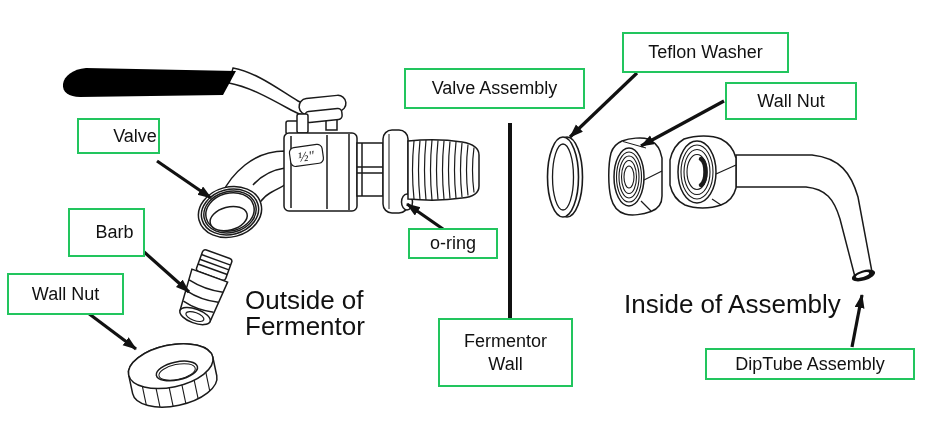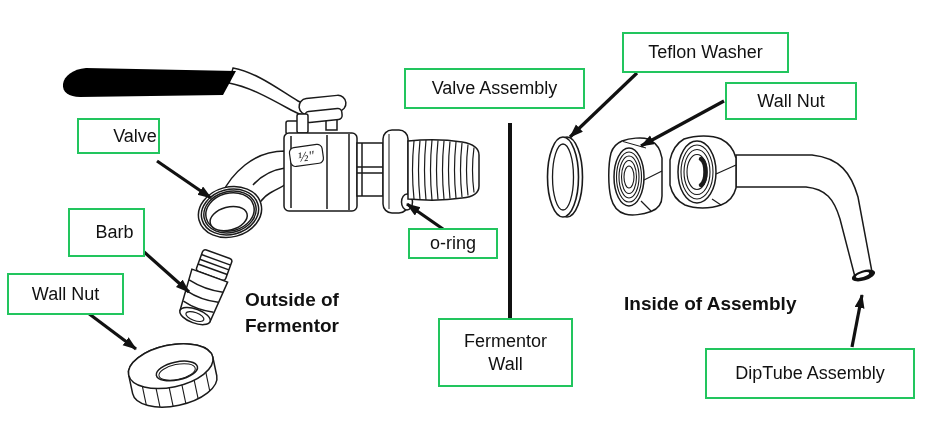--- a/index.html
+++ b/index.html
@@ -2,32 +2,32 @@
 <html><head>
 <meta charset="utf-8">
 <style>
   html,body{margin:0;padding:0;background:#fff;}
   .stage{position:relative;width:931px;height:432px;background:#fff;overflow:hidden;
          font-family:"Liberation Sans",sans-serif;color:#111;}
   svg.draw{position:absolute;left:0;top:0;}
   .lbl{position:absolute;display:flex;align-items:center;justify-content:center;
        background:#fff;border:2px solid #22c55e;font-size:18px;line-height:1.25;
        text-align:center;white-space:pre-line;box-sizing:border-box;z-index:5;}
-  .freetext{position:absolute;font-weight:bold;font-size:19px;line-height:26px;
+  .freetext{position:absolute;font-weight:normal;font-size:26px;line-height:26px;
        white-space:pre-line;z-index:4;}
   
   .lbl.valve{left:77px;top:118px;width:83px;height:36px;padding-left:33px;}
   .lbl.barb{left:68px;top:208px;width:77px;height:49px;padding-left:16px;}
   .lbl.barbnut{left:7px;top:273px;width:117px;height:42px;}
   .lbl.valveassembly{left:404px;top:68px;width:181px;height:41px;}
   .lbl.teflon{left:622px;top:32px;width:167px;height:41px;}
   .lbl.valvenut{left:725px;top:82px;width:132px;height:38px;}
   .lbl.oring{left:408px;top:228px;width:90px;height:31px;}
   .lbl.fwall{left:438px;top:318px;width:135px;height:69px;}
-  .lbl.diptube{left:705px;top:348px;width:210px;height:51px;}
+  .lbl.diptube{left:705px;top:348px;width:210px;height:32px;}
   .freetext.outside{left:245px;top:287px;}
   .freetext.inside{left:624px;top:291px;}
 </style>
 </head>
 <body>
 
 <div class="stage">
 
   <svg class="draw" width="931" height="432" viewBox="0 0 931 432">
     <defs>

